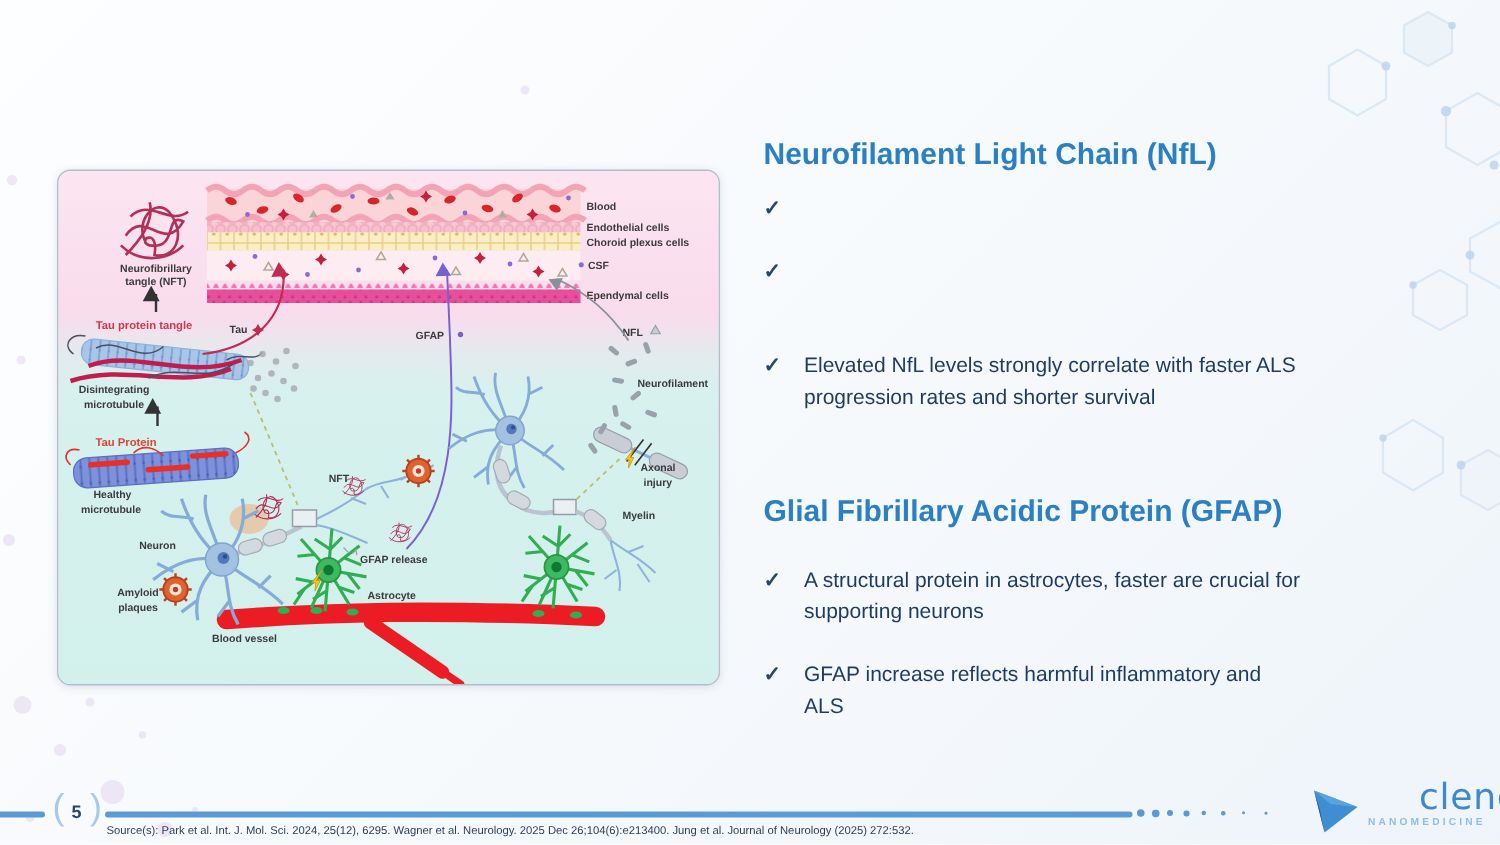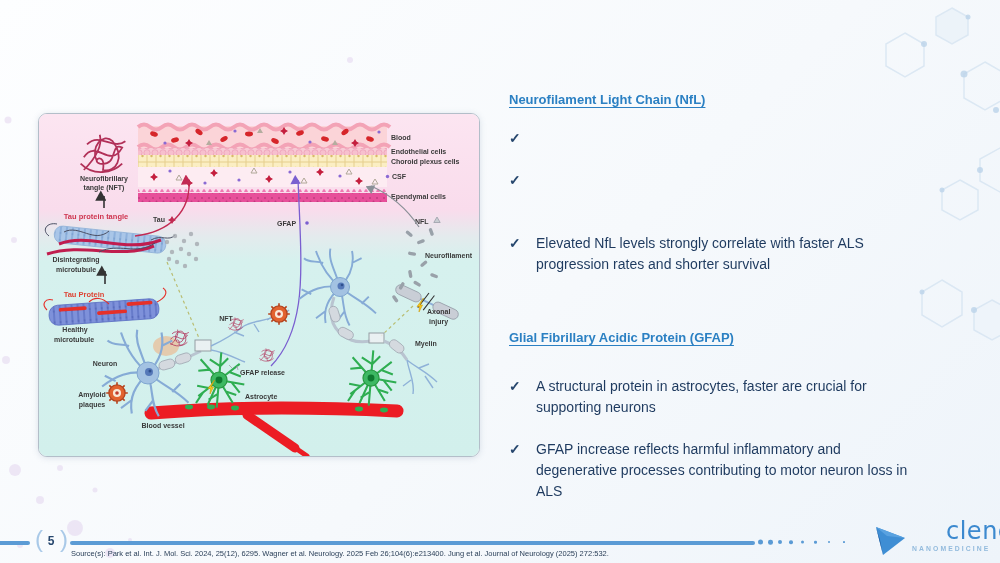--- a/index.html
+++ b/index.html
@@ -12,22 +12,22 @@
 
   .diagram-card{position:absolute;left:38px;top:113px;width:440px;height:342px;
       border:1.5px solid #b3bec9;border-radius:9px;overflow:hidden;background:#fff;
       box-shadow:0 1px 6px rgba(110,130,160,.22);}
   .diagram-card svg{display:block;}
 
   .dg-lbl{font-family:"Liberation Sans",sans-serif;font-size:7px;font-weight:700;fill:#3a3a3a;}
   .dg-lbl-c{text-anchor:middle;}
   .dg-red{fill:#cf3550;font-size:7.5px;}
 
-  .panel-h{position:absolute;margin:0;font-size:13px;font-weight:700;color:#2b80c3;
-      text-decoration:underline;text-underline-offset:3px;}
+  .panel-h{position:absolute;margin:0;font-size:20px;font-weight:700;color:#2b80c3;
+      text-underline-offset:3px;}
   .h-nfl{left:509px;top:92px;}
   .h-gfap{left:509px;top:330px;}
 
   .bullet{position:absolute;left:509px;width:462px;display:flex;gap:11px;}
   .check{flex:0 0 16px;font-size:14px;font-weight:700;color:#27476e;line-height:21px;}
   .btxt{font-size:14px;line-height:21px;color:#1e3a5f;}
   .b1{top:128px}.b2{top:170px}.b3{top:233px}.g1{top:376px}.g2{top:439px}
 
   .line-left{position:absolute;left:0;top:541px;width:30px;height:4px;background:#5b9bd5;border-radius:0 2px 2px 0;}
   .line-main{position:absolute;left:70px;top:541px;width:685px;height:4px;background:#5b9bd5;border-radius:2px;}
@@ -436,41 +436,40 @@
     <span class="check">✓</span>
     <div class="btxt">
       <div>A structural protein in astrocytes, faster are crucial for</div>
       <div>supporting neurons</div>
     </div>
   </div>
   <div class="bullet g2">
     <span class="check">✓</span>
     <div class="btxt">
       <div>GFAP increase reflects harmful inflammatory and</div>
-      <div>degenerative processes contributing to motor neuron loss in</div>
       <div>ALS</div>
     </div>
   </div>
 
   <div class="line-left"></div>
   <span class="paren p-open">(</span>
   <div class="page-num">5</div>
   <span class="paren p-close">)</span>
   <div class="line-main"></div>
   <div class="dots">
     <span class="d1"></span>
       <span class="d2"></span>
       <span class="d3"></span>
       <span class="d4"></span>
     <span class="d5"></span>
       <span class="d6"></span>
       <span class="d7"></span>
       <span class="d8"></span>
   </div>
-  <div class="source">Source(s): Park et al. Int. J. Mol. Sci. 2024, 25(12), 6295. Wagner et al. Neurology. 2025 Feb 26;104(6):e213400. Jung et al. Journal of Neurology (2025) 272:532.</div>
+  <div class="source">Source(s): Park et al. Int. J. Mol. Sci. 2024, 25(12), 6295. Wagner et al. Neurology. 2025 Dec 26;104(6):e213400. Jung et al. Journal of Neurology (2025) 272:532.</div>
 
   <div class="logo">
     <svg class="logo-mark" width="34" height="36" viewBox="0 0 34 36">
       <polygon points="2,6 31,17 9,34" fill="#3f8ed4"></polygon>
       <polygon points="2,6 9,34 6,19" fill="#1d5b9e"></polygon>
       <polygon points="2,6 31,17 13,15" fill="#5aa2e0"></polygon>
     </svg>
     <div class="logo-name">clene</div>
     <div class="logo-sub">NANOMEDICINE</div>
   </div>

